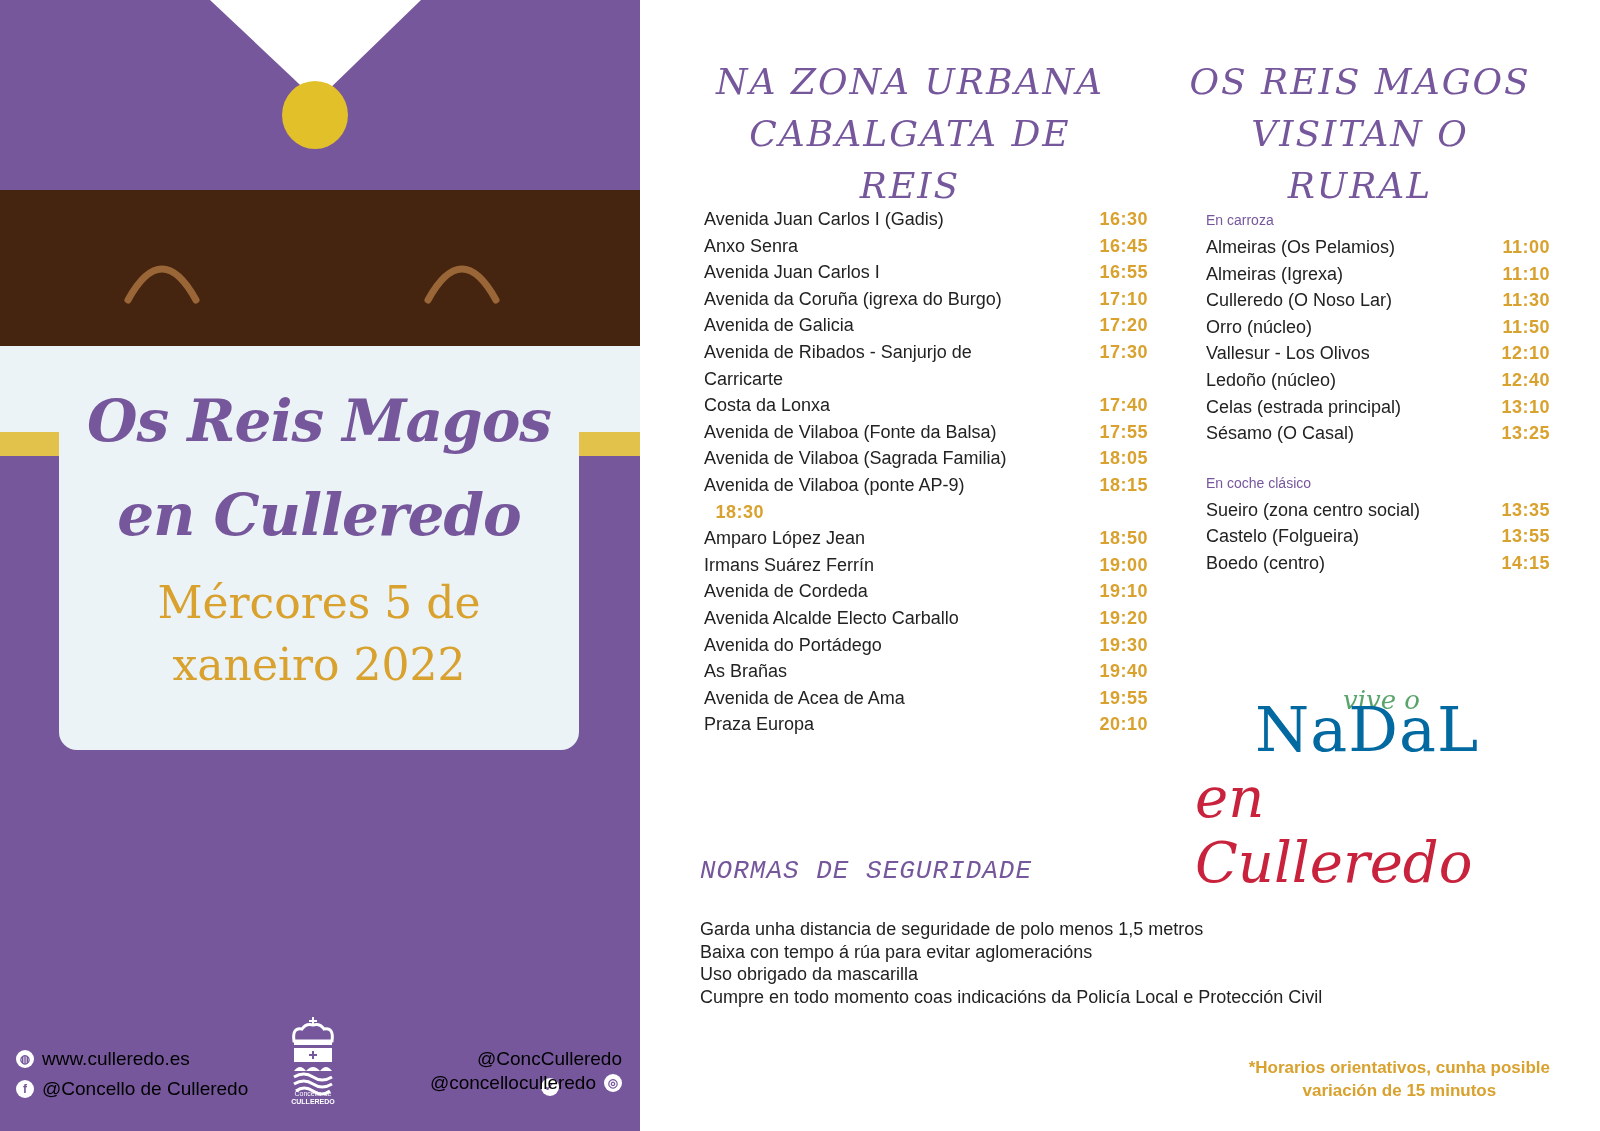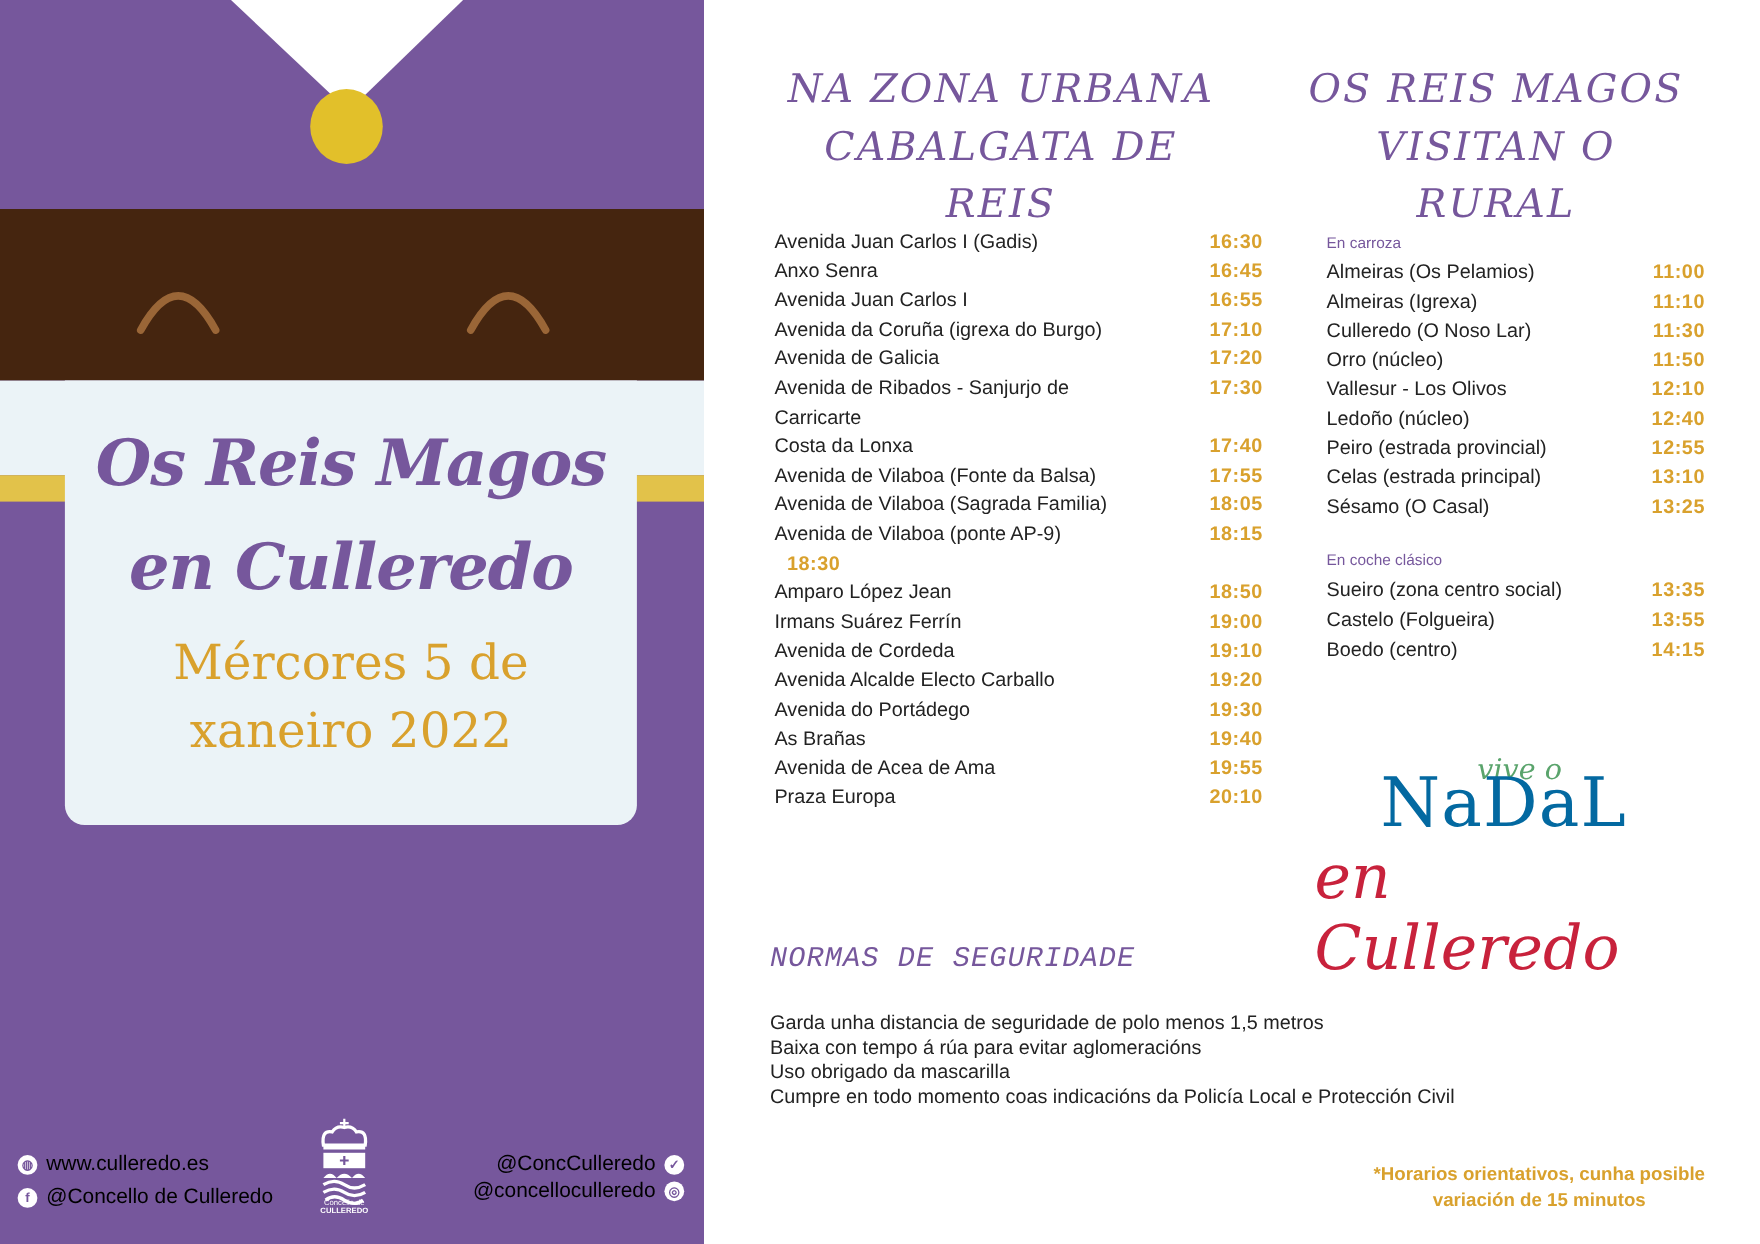--- a/index.html
+++ b/index.html
@@ -68,21 +68,21 @@
   </div>
 
   <div class="foot-row" style="left:16px;top:1048px">
     <span class="foot-icon">◍</span>
     <span>www.culleredo.es</span>
   </div>
   <div class="foot-row" style="left:16px;top:1078px">
     <span class="foot-icon">f</span>
     <span>@Concello de Culleredo</span>
   </div>
-  <div class="foot-row" style="right:18px;top:1048px;flex-direction:row">
+  <div class="foot-row" style="right:18px;top:1048px;flex-direction:column">
     <span>@ConcCulleredo</span>
     <span class="foot-icon">✓</span>
   </div>
   <div class="foot-row" style="right:18px;top:1072px">
     <span>@concelloculleredo</span>
     <span class="foot-icon">◎</span>
   </div>
 
   <svg class="crest" viewBox="0 0 50 95">
     <path d="M25 2 v8 M21 6 h8" stroke="#fff" stroke-width="2"></path>
@@ -211,24 +211,20 @@
       </div>
       <div class="row">
         <span class="place">Vallesur - Los Olivos</span>
         <span class="time">12:10</span>
       </div>
       <div class="row">
         <span class="place">Ledoño (núcleo)</span>
         <span class="time">12:40</span>
       </div>
       <div class="row">
-        <span class="place">Peiro (estrada provincial)</span>
-        <span class="time">12:55</span>
-      </div>
-      <div class="row">
         <span class="place">Celas (estrada principal)</span>
         <span class="time">13:10</span>
       </div>
       <div class="row">
         <span class="place">Sésamo (O Casal)</span>
         <span class="time">13:25</span>
       </div>
     </div>
   <div class="gap"></div>
   <div class="subhead">En coche clásico</div>

